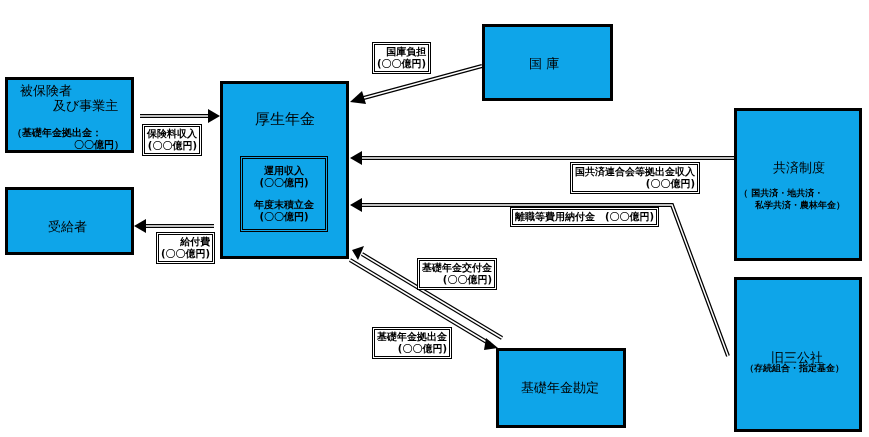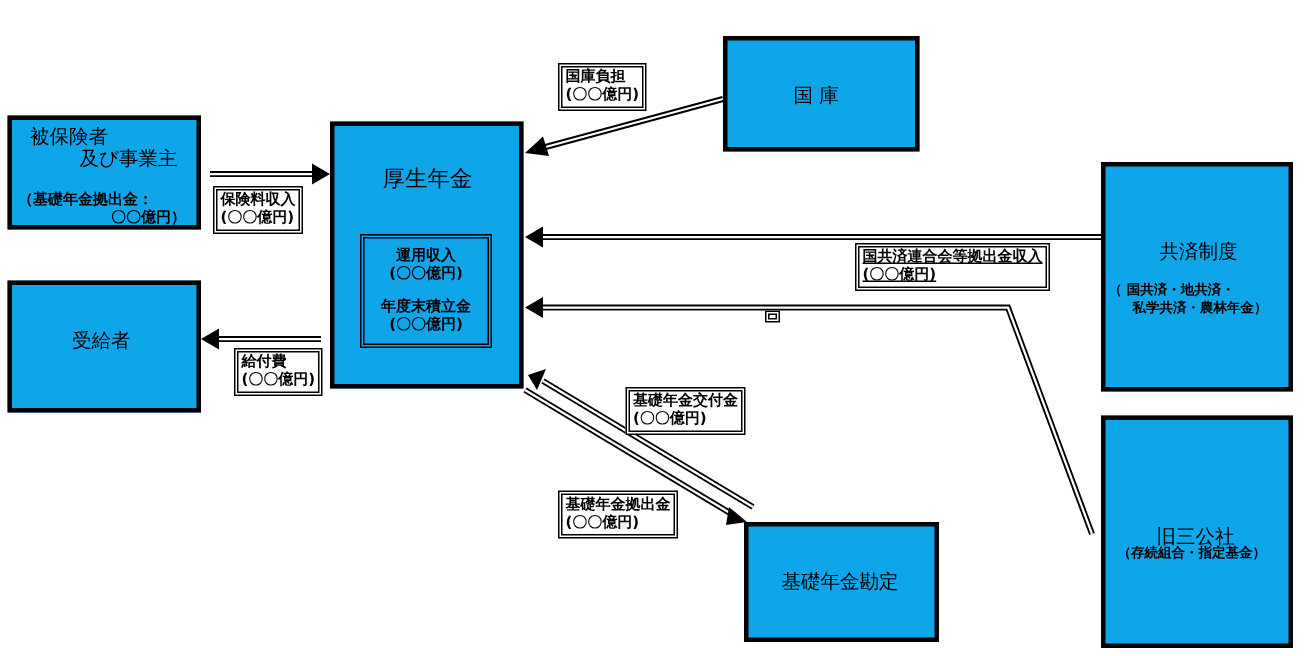--- a/index.html
+++ b/index.html
@@ -1,21 +1,21 @@
 <!DOCTYPE html>
 <html><head>
   <meta charset="utf-8">
   <style>
     html, body { margin: 0; padding: 0; background: #ffffff; }
     body { width: 869px; height: 437px; position: relative; overflow: hidden;
            font-family: "DejaVu Sans", sans-serif; color: #000; }
     .box { position: absolute; border: 3px solid #000; background: #0ea5e9; box-sizing: border-box; }
     .box .t { position: absolute; white-space: nowrap; }
     .lbl { position: absolute; border: 3px double #000; background: #fff; box-sizing: border-box;
-           font-size: 10px; font-weight: bold; line-height: 12px; text-align: left;
+           font-size: 10px; font-weight: bold; line-height: 12px; text-align: right;
            padding: 1px 2px; white-space: nowrap; }
     .lbl div { white-space: nowrap; }
     svg.arrows { position: absolute; left: 0; top: 0; }
     .big { font-size: 14px; }
     .mid { font-size: 13px; }
     .small { font-size: 10px; font-weight: bold; }
   </style>
 </head>
 <body>
 
@@ -68,21 +68,21 @@
   </g>
 </svg>
 
 <div class="box" style="left:5px;top:77px;width:129px;height:76px;">
   <div class="t big" style="left:12px;top:2px;font-size:13px;">被保険者</div>
   <div class="t big" style="left:45px;top:17px;font-size:13px;">及び事業主</div>
   <div class="t small" style="left:4px;top:46px;">（基礎年金拠出金：</div>
   <div class="t small" style="left:66px;top:58px;text-align:right;">〇〇億円）</div>
 </div>
 
-<div class="box" style="left:5px;top:187px;width:129px;height:88px;">
+<div class="box" style="left:5px;top:187px;width:129px;height:68px;">
   <div class="t mid" style="left:40px;top:28px;">受給者</div>
 </div>
 
 <div class="box" style="left:220px;top:81px;width:129px;height:178px;">
   <div class="t" style="left:32px;top:26px;font-size:15px;">厚生年金</div>
   <div style="position:absolute;left:17px;top:72px;width:88px;height:76px;border:3px double #000;box-sizing:border-box;text-align:center;font-size:10px;font-weight:bold;line-height:12px;padding-top:6px;">
     <div>運用収入</div>
     <div>(〇〇億円)</div>
     <div style="height:10px"></div>
     <div>年度末積立金</div>
@@ -117,26 +117,27 @@
 <div class="lbl" style="left:156px;top:232px;">
   <div>給付費</div>
   <div>(〇〇億円)</div>
 </div>
 
 <div class="lbl" style="left:372px;top:42px;">
   <div>国庫負担</div>
   <div>(〇〇億円)</div>
 </div>
 
-<div class="lbl" style="left:570px;top:162px;text-decoration:underline;">
+<div class="lbl" style="left:570px;top:162px;">
   <div>国共済連合会等拠出金収入</div>
   <div>(〇〇億円)</div>
 </div>
 
 <div class="lbl" style="left:510px;top:207px;text-align:left;">
+  <div>離職等費用納付金　(〇〇億円)</div>
 </div>
 
 <div class="lbl" style="left:417px;top:258px;">
   <div>基礎年金交付金</div>
   <div>(〇〇億円)</div>
 </div>
 
 <div class="lbl" style="left:372px;top:327px;">
   <div>基礎年金拠出金</div>
   <div>(〇〇億円)</div>

